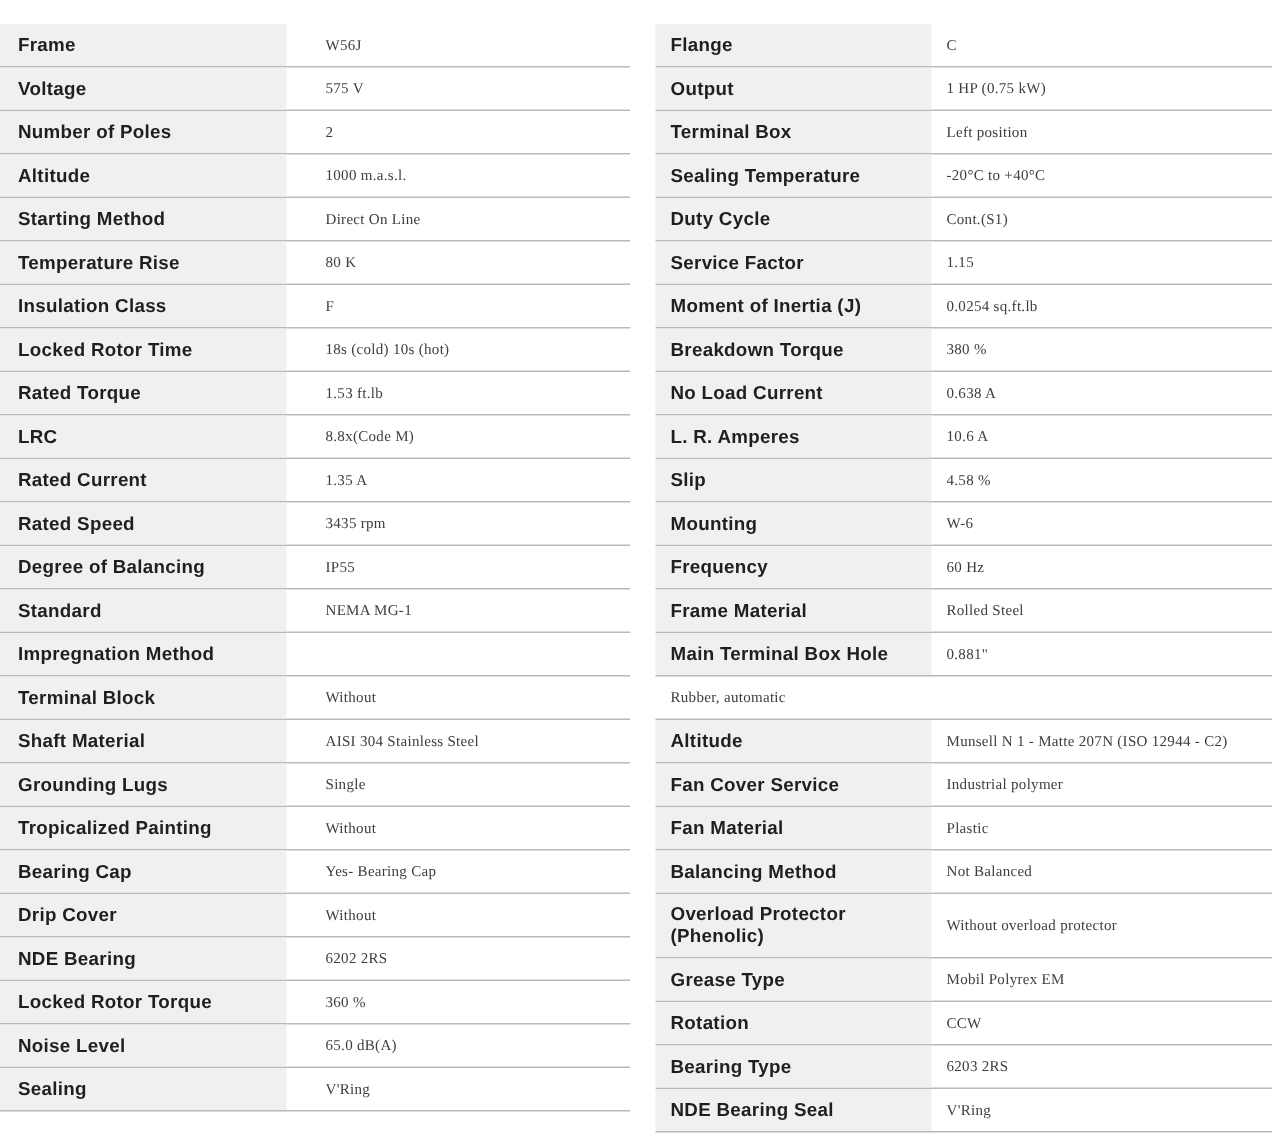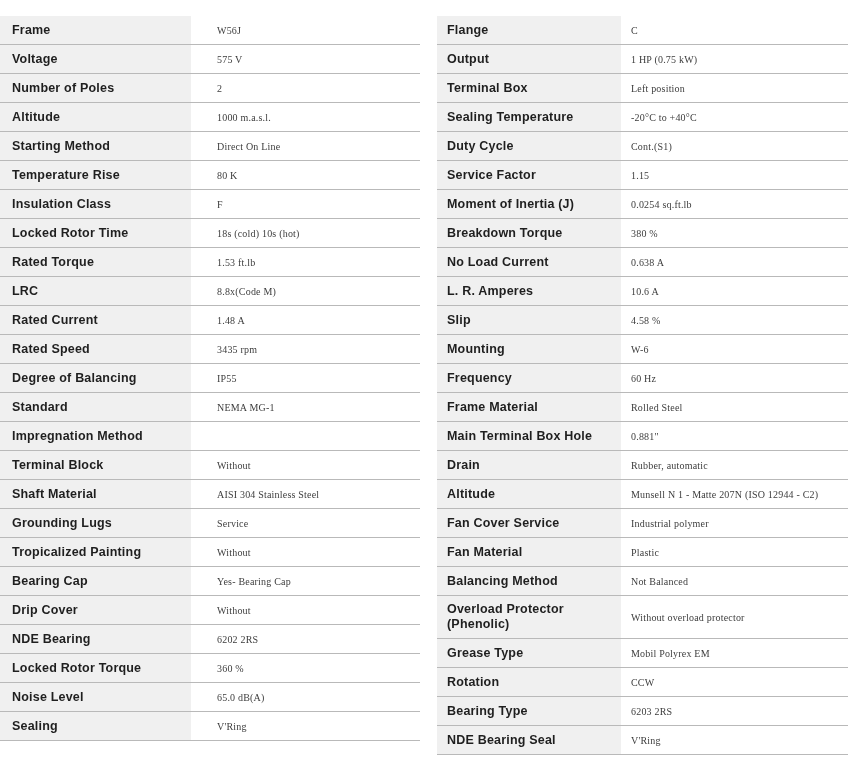--- a/index.html
+++ b/index.html
@@ -113,21 +113,21 @@
     <div class="spec-value">1.53 ft.lb</div>
   </div>
 
   <div class="spec-row">
     <div class="spec-label">LRC</div>
     <div class="spec-value">8.8x(Code M)</div>
   </div>
 
   <div class="spec-row">
     <div class="spec-label">Rated Current</div>
-    <div class="spec-value">1.48 A</div>
+    <div class="spec-value">1.35 A</div>
   </div>
 
   <div class="spec-row">
     <div class="spec-label">Rated Speed</div>
     <div class="spec-value">3435 rpm</div>
   </div>
 
   <div class="spec-row">
     <div class="spec-label">Degree of Balancing</div>
     <div class="spec-value">IP55</div>
@@ -147,21 +147,21 @@
     <div class="spec-value">Without</div>
   </div>
 
   <div class="spec-row">
     <div class="spec-label">Shaft Material</div>
     <div class="spec-value">AISI 304 Stainless Steel</div>
   </div>
 
   <div class="spec-row">
     <div class="spec-label">Grounding Lugs</div>
-    <div class="spec-value">Service</div>
+    <div class="spec-value">Single</div>
   </div>
 
   <div class="spec-row">
     <div class="spec-label">Tropicalized Painting</div>
     <div class="spec-value">Without</div>
   </div>
 
   <div class="spec-row">
     <div class="spec-label">Bearing Cap</div>
     <div class="spec-value">Yes- Bearing Cap</div>
@@ -262,21 +262,20 @@
     <div class="spec-label">Frame Material</div>
     <div class="spec-value">Rolled Steel</div>
   </div>
 
   <div class="spec-row">
     <div class="spec-label">Main Terminal Box Hole</div>
     <div class="spec-value">0.881"</div>
   </div>
 
   <div class="spec-row">
-    <div class="spec-label">Drain</div>
     <div class="spec-value">Rubber, automatic</div>
   </div>
 
   <div class="spec-row">
     <div class="spec-label">Altitude</div>
     <div class="spec-value">Munsell N 1 - Matte 207N (ISO 12944 - C2)</div>
   </div>
 
   <div class="spec-row">
     <div class="spec-label">Fan Cover Service</div>

